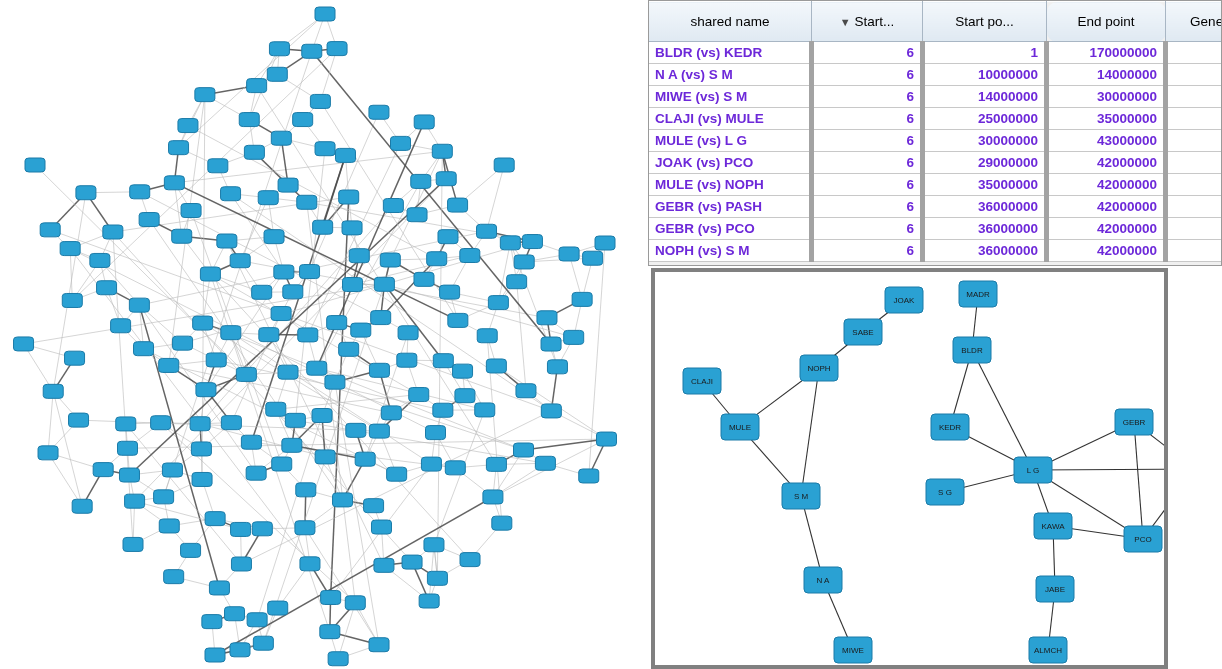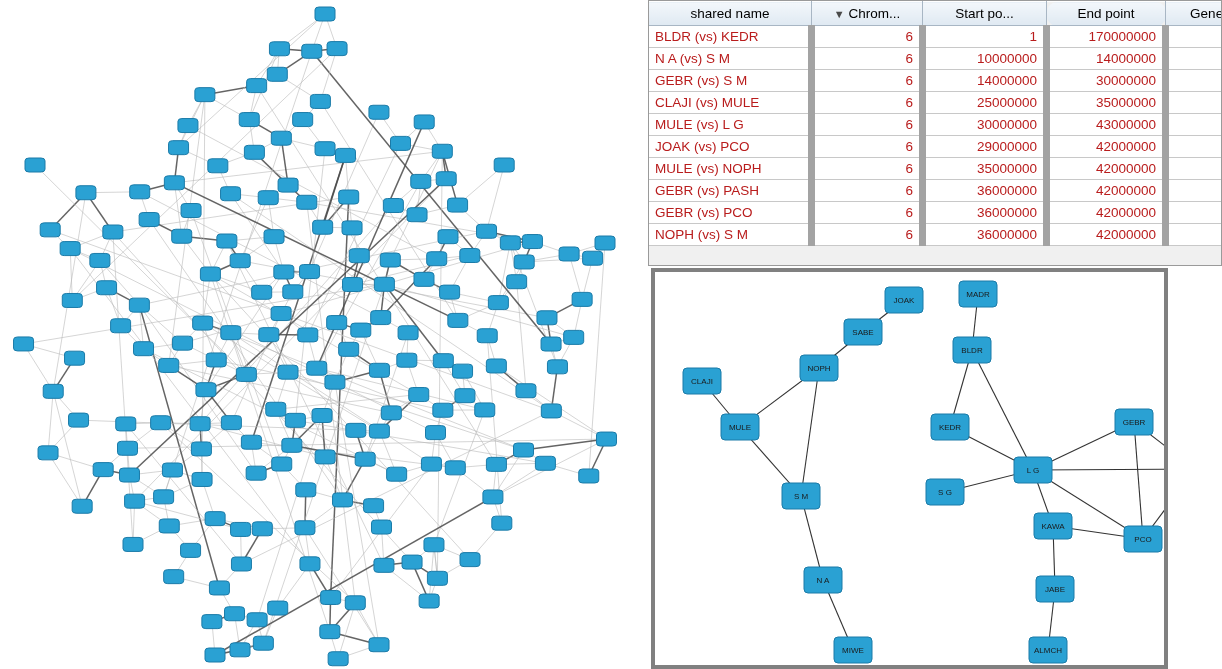--- a/index.html
+++ b/index.html
@@ -47,41 +47,42 @@
     table-layout: fixed;
   }
   #results-table th {
     background: linear-gradient(to bottom, #f3f7fb 0%, #dfe9f2 100%);
     border-right: 1px solid #a8b6c4;
     border-bottom: 1px solid #a8b6c4;
     border-top: 1px solid #ffffff;
     height: 23px;
     font-weight: normal;
     color: #000;
-    padding: 0 5px;
+    padding: 8px 5px;
     white-space: nowrap;
     overflow: hidden;
     text-align: center;
   }
   #results-table th.col-name { width: 152px; }
   #results-table th.col-chrom { width: 100px; }
   #results-table th.col-start { width: 113px; }
   #results-table th.col-end { width: 108px; border-radius: 10px; }
   #results-table th.col-gen { width: 96px; }
 
   #results-table td {
-    border-right: 7px solid #a3a3a3;
+    border-right: 5px solid #a3a3a3;
     border-bottom: 1px solid #c8c8c8;
     height: 21px;
     padding: 0 6px;
     background: #ffffff;
     white-space: nowrap;
     overflow: hidden;
     font-size: 13.5px;
-    color: #b91c1c;
+    color: #6d28d9;
+    font-weight: bold;
   }
   #results-table td.num { text-align: right; }
   #results-table td.txt { text-align: left; }
 
   .filter-glyph {
     display: inline-block;
     margin-right: 4px;
     color: #4a4a4a;
     font-size: 11px;
     vertical-align: middle;
@@ -1102,21 +1103,21 @@
     <thead>
       <tr>
         <th class="col-name">
           <div class="th-inner">
               <span>shared name</span>
             </div>
         </th>
         <th class="col-chrom">
           <div class="th-inner">
               <span class="filter-glyph">▼</span>
-              <span>Chrom...</span>
+              <span>Start...</span>
             </div>
         </th>
         <th class="col-start">
           <div class="th-inner">
               <span>Start po...</span>
             </div>
         </th>
         <th class="col-end">
           <div class="th-inner">
               <span>End point</span>
@@ -1138,21 +1139,21 @@
           <td class="num">192.0</td>
         </tr>
         <tr>
           <td class="txt">N A (vs) S M</td>
           <td class="num">6</td>
           <td class="num">10000000</td>
           <td class="num">14000000</td>
           <td class="num">6.6</td>
         </tr>
         <tr>
-          <td class="txt">GEBR (vs) S M</td>
+          <td class="txt">MIWE (vs) S M</td>
           <td class="num">6</td>
           <td class="num">14000000</td>
           <td class="num">30000000</td>
           <td class="num">7.5</td>
         </tr>
         <tr>
           <td class="txt">CLAJI (vs) MULE</td>
           <td class="num">6</td>
           <td class="num">25000000</td>
           <td class="num">35000000</td>

